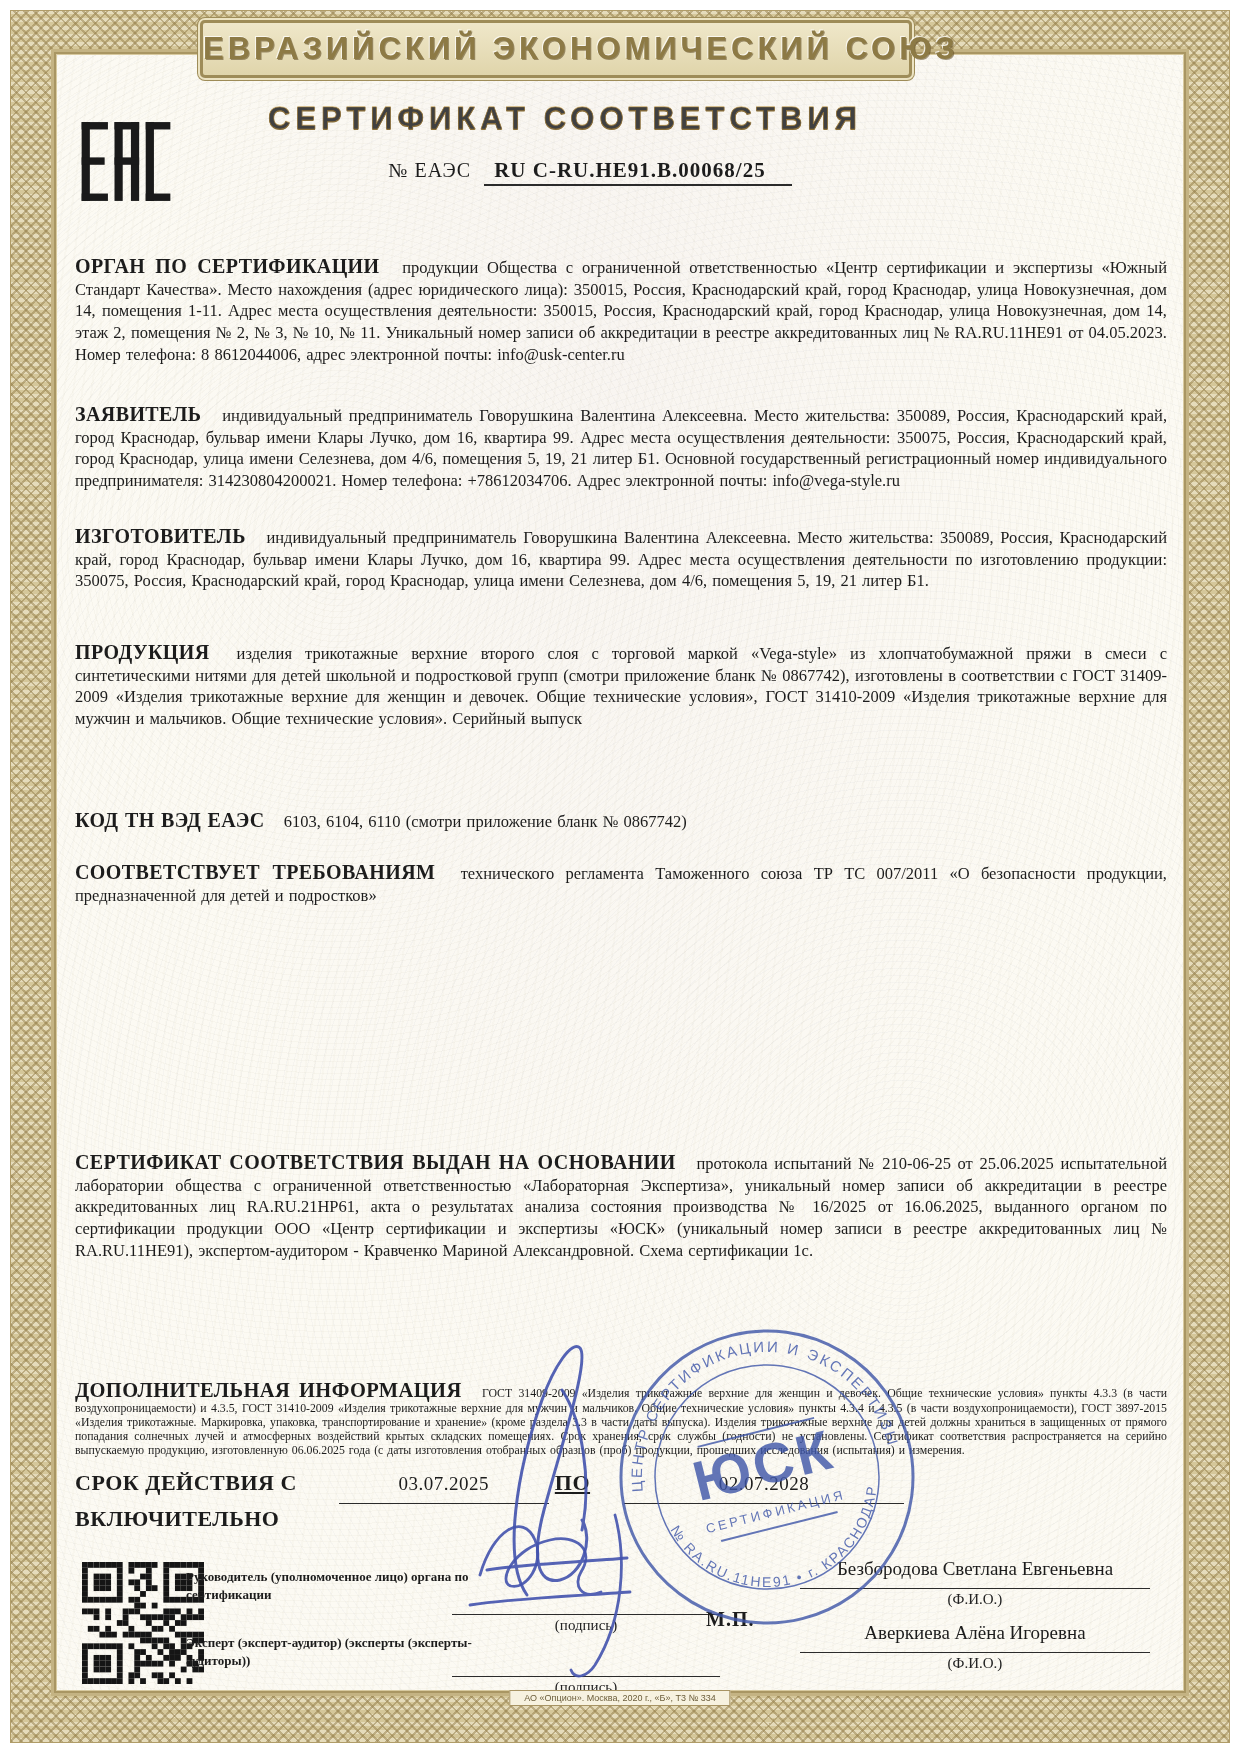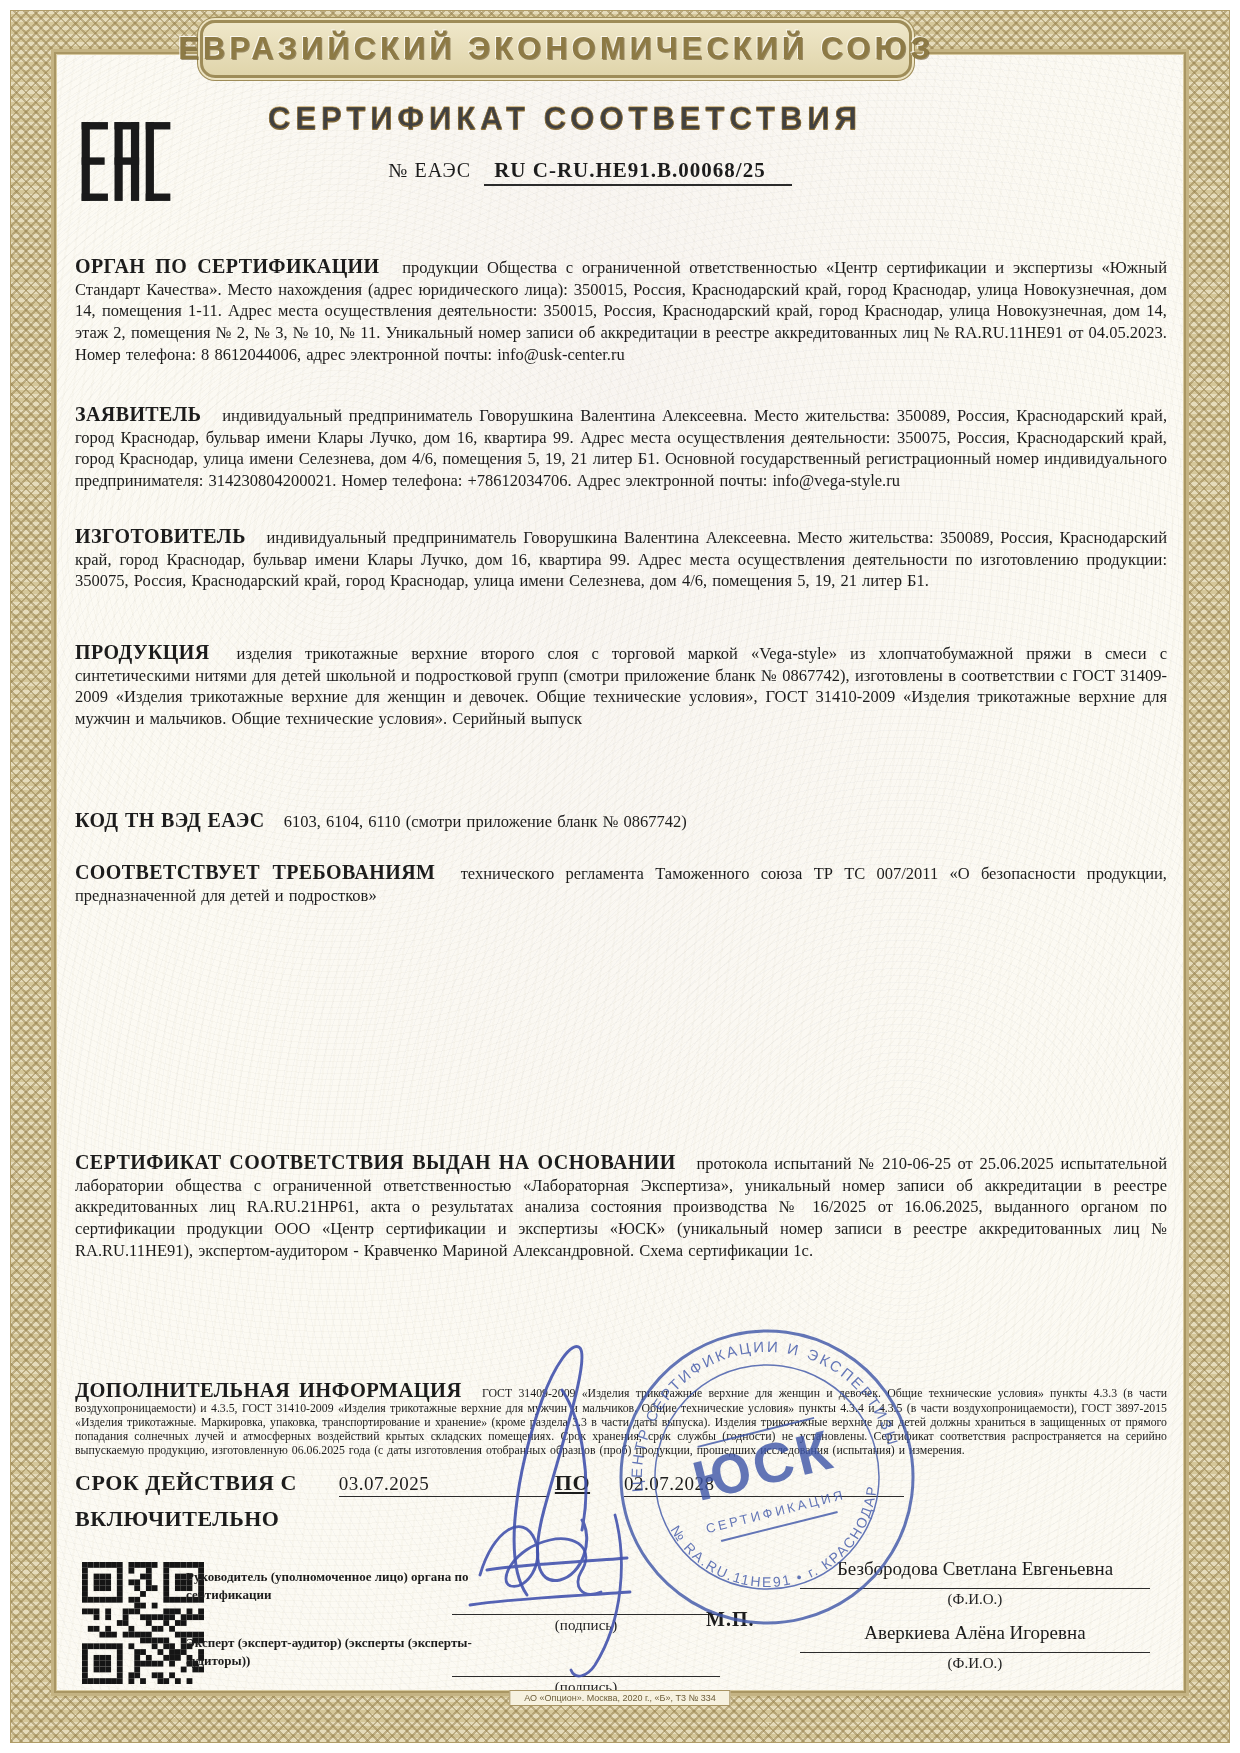--- a/index.html
+++ b/index.html
@@ -16,22 +16,22 @@
     border:2px solid #a99663;box-shadow:inset 0 0 0 1px #d8caa0, 0 0 0 3px #c4b383;
     background-color:#fcfaf3;
     background-image:
       radial-gradient(ellipse at 50% 18%, rgba(205,185,215,.08), rgba(0,0,0,0) 60%),
       repeating-radial-gradient(circle at 25% 30%, rgba(160,150,110,.05) 0 1px, rgba(0,0,0,0) 1px 6px),
       repeating-radial-gradient(circle at 75% 70%, rgba(130,140,170,.05) 0 1px, rgba(0,0,0,0) 1px 7px),
       repeating-linear-gradient(98deg, rgba(170,160,120,.04) 0 2px, rgba(0,0,0,0) 2px 9px);}
   .layer{position:absolute;inset:0;}
   .abs{position:absolute;}
   
-  .banner{left:200px;top:20px;width:706px;height:52px;display:flex;align-items:center;justify-content:center;
-    background:linear-gradient(#efe7c9,#e0d5ab);border:3px solid #9e8c58;border-radius:15px;
+  .banner{left:200px;top:20px;width:706px;height:52px;display:flex;align-items:center;justify-content:flex-start;
+    background:linear-gradient(#efe7c9,#e0d5ab);border:3px solid #9e8c58;border-radius:5px;
     box-shadow:0 0 0 2px #ece3c2, 0 0 0 3px #9e8c58;}
   .banner span{font-family:"Liberation Sans","DejaVu Sans",sans-serif;font-weight:bold;font-size:31px;
     letter-spacing:4px;color:#8d7a45;white-space:nowrap;
     text-shadow:1px 1px 0 rgba(90,70,30,.55), -1px -1px 0 rgba(255,255,255,.75);}
   
   .cert-title{left:0;right:110px;top:101px;text-align:center;font-weight:bold;font-size:31px;
     font-family:"Liberation Sans","DejaVu Sans",sans-serif;letter-spacing:5px;color:#404040;
     -webkit-text-stroke:0.7px #93743c;text-shadow:0 1px 0 #8a6f38,0 -1px 0 #ecd9ae;}
   .numline{left:0;right:60px;top:158px;text-align:center;font-size:20px;}
   .numline .lbl{letter-spacing:1px;}
@@ -41,22 +41,22 @@
   .seriesline .red{color:#c43b3b;letter-spacing:2px;margin:0 40px 0 10px;}
   .seriesline .digits{font-family:"DejaVu Sans Mono",monospace;font-size:22px;color:#b5374a;
     letter-spacing:5px;margin-left:12px;}
   
   .para{left:75px;width:1092px;text-align:justify;font-size:16.5px;line-height:1.31;word-spacing:1px;}
   .para .h{font-weight:bold;font-size:20px;letter-spacing:0.4px;padding-right:14px;margin-top:12px;}
   .para.small{font-size:11.8px;line-height:1.18;}
   .para.small .h{font-size:20.5px;}
   
   .valid{left:75px;width:1092px;font-weight:bold;font-size:22px;letter-spacing:0.5px;}
-  .valid .date{font-weight:normal;font-size:19px;display:inline-block;text-align:left;
-    border-bottom:1.5px solid #2b2b2b;padding-bottom:1px;}
+  .valid .date{font-weight:normal;font-size:19px;display:inline-block;text-align:center;
+    border-bottom:1.5px solid #2b2b2b;padding-bottom:8px;}
   .valid .d1{width:210px;margin-left:36px;}
   .valid .d2{width:280px;margin-left:28px;}
   .valid .po{text-decoration:underline;}
   
   .siglabel{font-weight:bold;font-size:13px;line-height:1.35;width:335px;}
   .sigline{border-top:1.2px solid #2b2b2b;}
   .caption{font-size:15px;text-align:center;color:#222;}
   .name{font-size:19px;text-align:center;white-space:nowrap;}
   .mp{font-weight:bold;font-size:20px;letter-spacing:1px;}
   .stamp{opacity:.8;transform:rotate(-14deg);}

